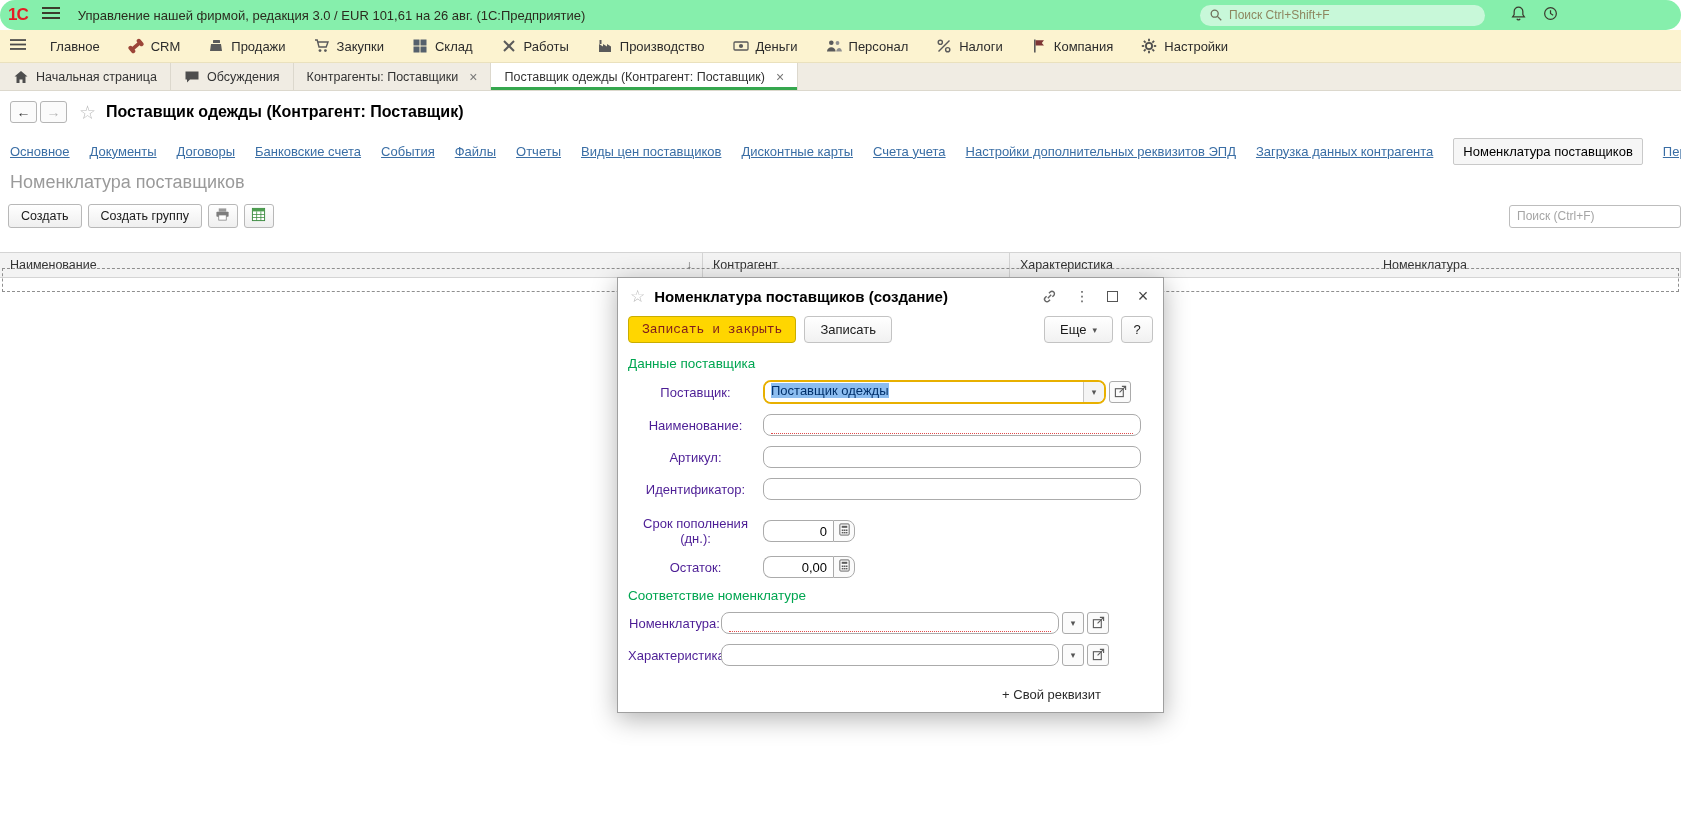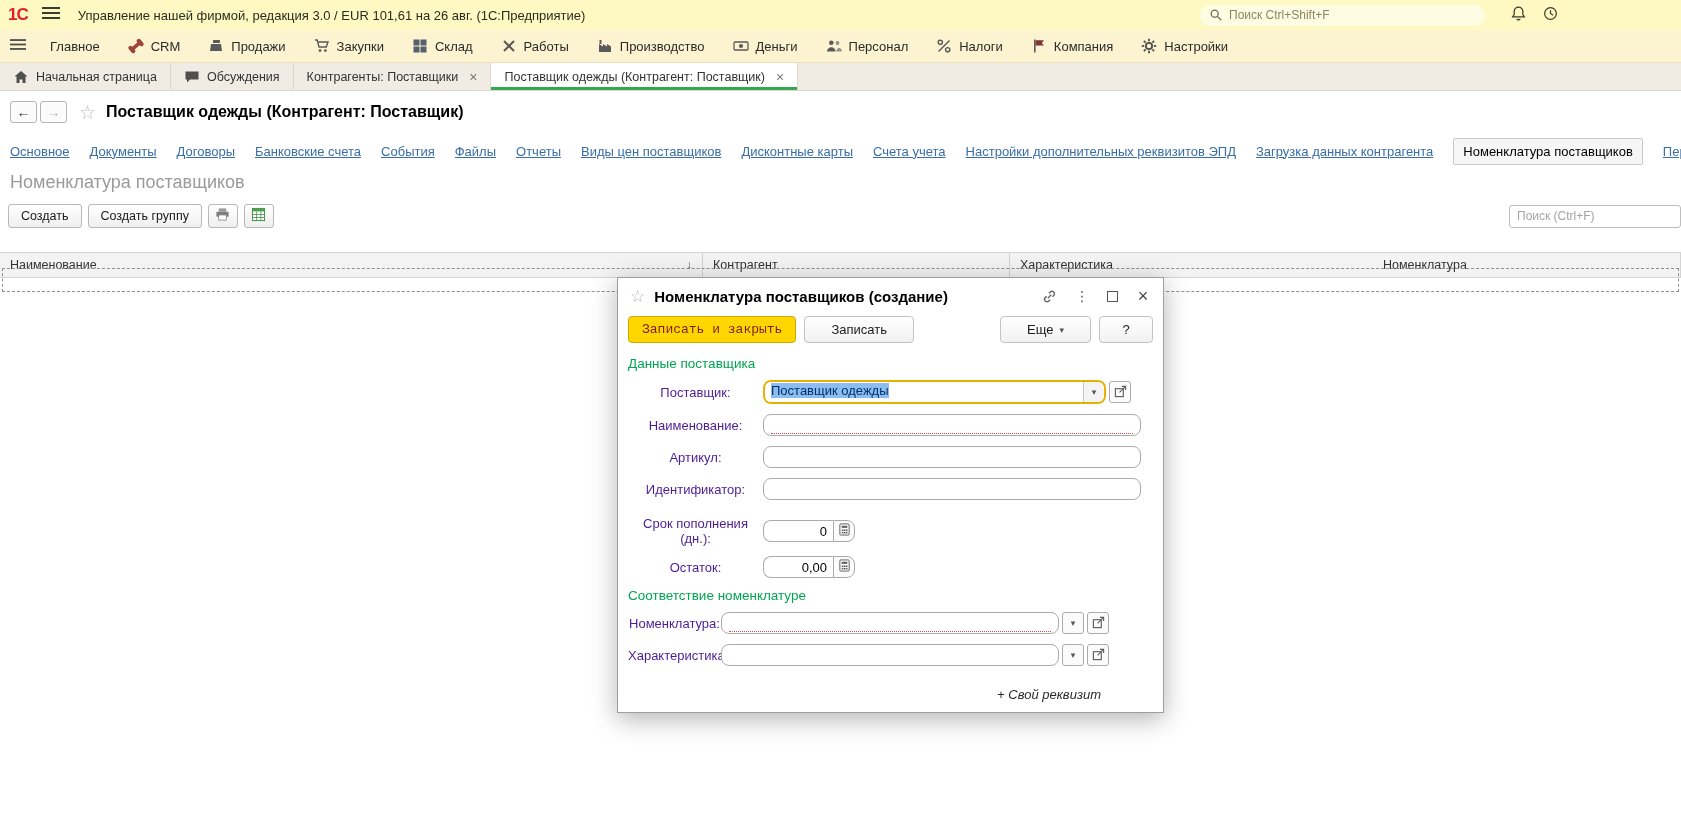--- a/index.html
+++ b/index.html
@@ -4,21 +4,21 @@
 <style>
   * { margin:0; padding:0; box-sizing:border-box; }
   html,body { background:#ffffff; }
   .screen {
     position:relative; width:1681px; height:823px; overflow:hidden;
     background:#ffffff; font-family:"Liberation Sans", sans-serif; color:#1a1a1a;
   }
   
   .topbar {
     position:absolute; top:0; left:0; right:0; height:30px;
-    background:#fef9c3; display:flex; align-items:center;
+    background:#86efac; display:flex; align-items:center;border-radius:15px;
   }
   .logo { color:#e31e24; font-weight:bold; font-size:17px; padding:0 8px 0 8px; letter-spacing:-1px; }
   .tb-burger { width:30px; height:22px; display:flex; align-items:center; justify-content:center; cursor:pointer; }
   .app-title { font-size:13px; color:#2b2b1e; margin-left:12px; white-space:nowrap; }
   .top-right { margin-left:auto; display:flex; align-items:center; margin-right:118px; }
   .top-search {
     width:285px; height:21px; background:rgba(255,255,255,.55); border-radius:11px;
     display:flex; align-items:center; padding:0 9px; margin-right:14px;
   }
   .top-search input {
@@ -107,21 +107,21 @@
   .dlg-ic { width:16px; height:16px; display:flex; align-items:center; justify-content:center; color:#555; font-size:14px; cursor:pointer; line-height:1; }
   .dlg-ic.square { width:11px; height:11px; border:1.4px solid #555; }
   .dlg-ic.close { font-size:18px; color:#444; }
   .dlg-cmdbar { display:flex; align-items:center; gap:8px; padding:2px 10px 9px; }
   .btn-primary {
     background:#ffd600; border:1px solid #c9ad00; border-radius:4px; padding:5px 13px;
     font-size:13px; color:#7f1d1d; cursor:pointer; font-family:Liberation Mono, monospace;
   }
   .btn-sec {
     background:linear-gradient(#ffffff,#f1f1f1); border:1px solid #c3c3c3; border-radius:4px;
-    padding:5px 26px; font-size:13px; color:#1a1a1a; cursor:pointer; font-family:"Liberation Sans", sans-serif;
+    padding:5px 15px; font-size:13px; color:#1a1a1a; cursor:pointer; font-family:"Liberation Sans", sans-serif;
     display:inline-flex; align-items:center; gap:6px;
   }
   .btn-more { margin-left:auto; }
   .btn-help { width:30px; justify-content:center; }
   .caret { font-size:9px; color:#555; }
   .dlg-body { padding:0 10px 10px; }
   .grp-title { color:#00a651; font-size:13.5px; margin:4px 0 9px; }
   .frow { display:flex; align-items:center; margin-bottom:10px; }
   .flabel { width:135px; flex:none; font-size:13px; color:#4c1d95;text-align:center; }
   .flabel.narrow { width:93px; }
@@ -148,21 +148,21 @@
   .combo-input { width:338px; }
   .num-input {
     width:70px; height:22px; border:1px solid #ababab; border-right:none; border-radius:8px 0 0 8px;
     text-align:right; font-size:13px; padding:0 6px; outline:none; font-family:"Liberation Sans", sans-serif;
   }
   .calc-btn {
     width:22px; height:22px; border:1px solid #ababab; border-radius:0 8px 8px 0; background:#fbfbfb;
     display:flex; align-items:center; justify-content:center; cursor:pointer;
   }
   .gap-sm { height:6px; }
-  .custom-attr { text-align:right; padding-right:52px; font-size:13px; color:#2b2b2b; margin-top:21px; cursor:pointer;font-style:italic; }
+  .custom-attr { text-align:right; padding-right:52px; font-size:13px; color:#2b2b2b; margin-top:21px; cursor:pointer; }
 </style>
 </head>
 <body>
 
 <div class="screen">
 
   <div class="topbar">
     <div class="logo">1С</div>
     <div class="tb-burger">
       <span><svg width="18" height="14" viewBox="0 0 18 14" fill="#3c3c2c">

